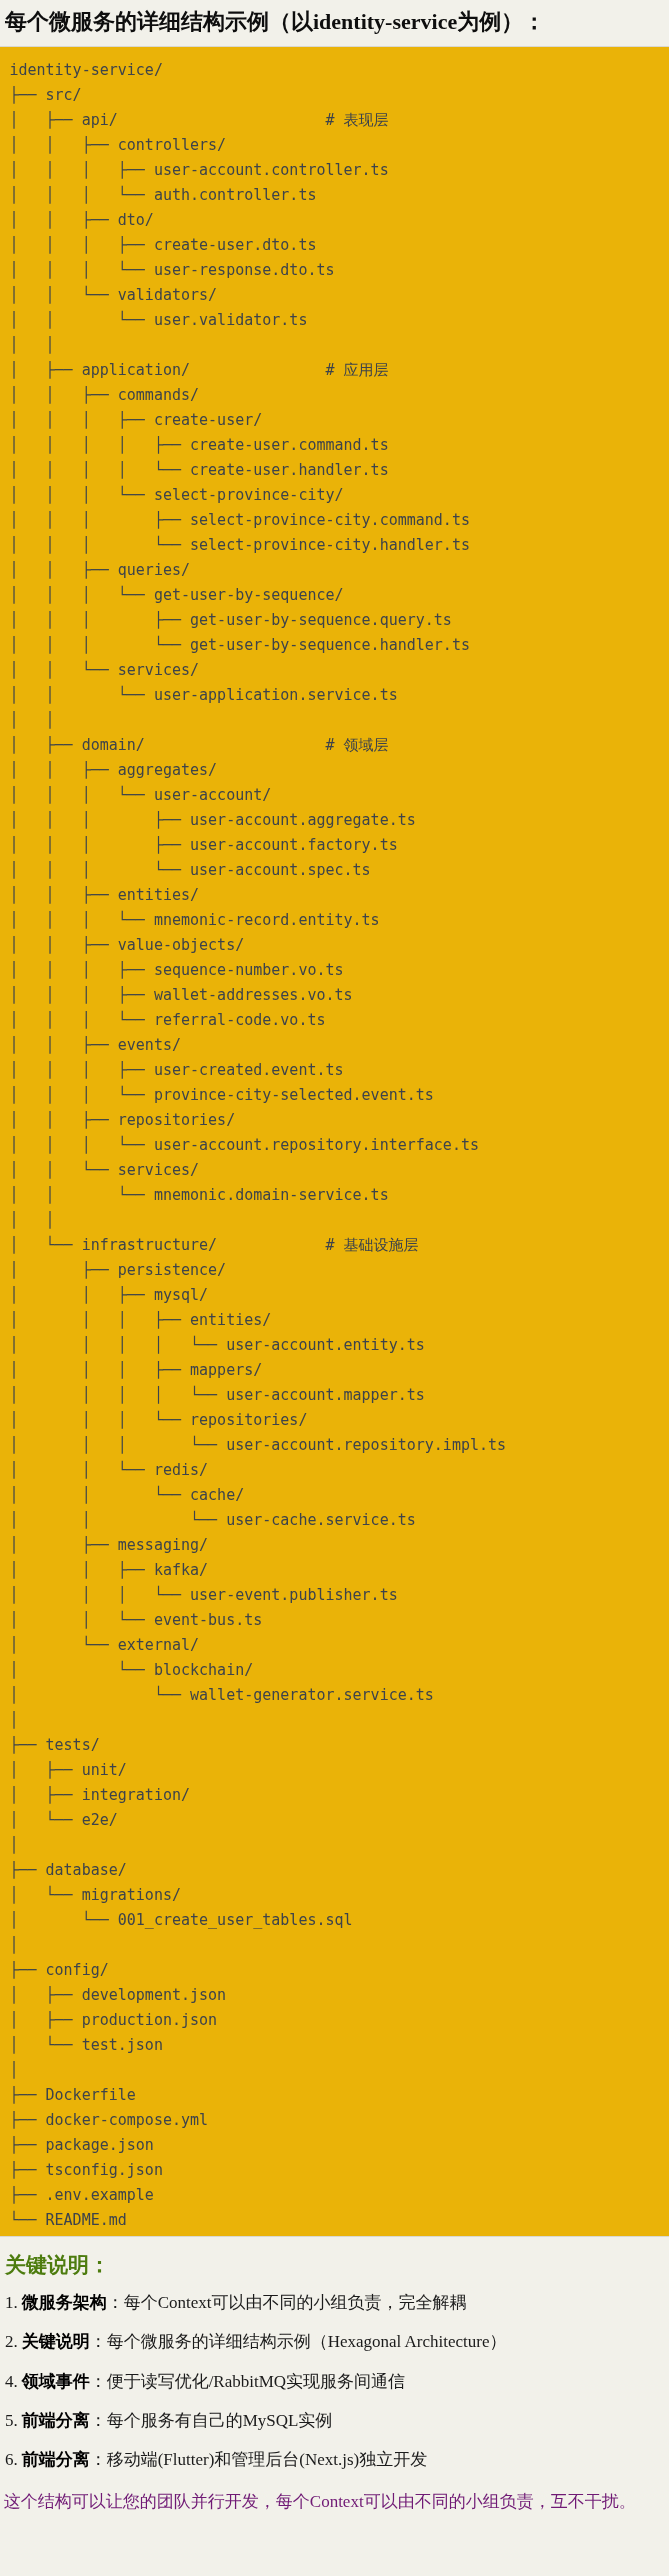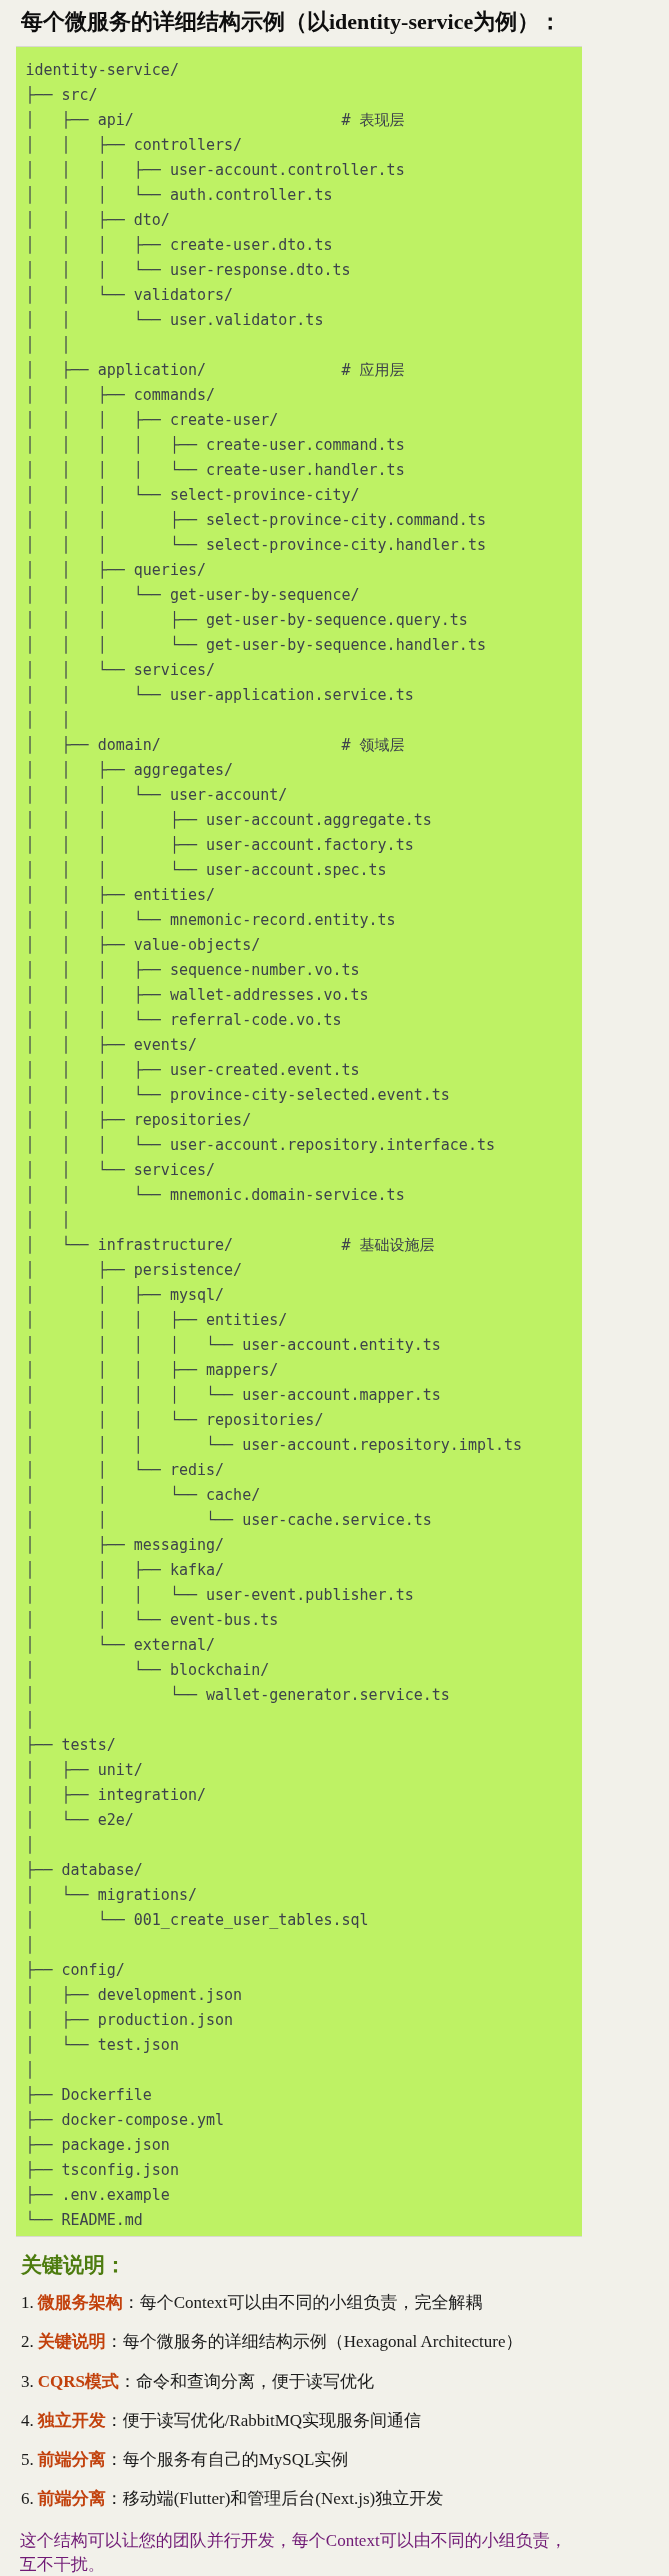--- a/index.html
+++ b/index.html
@@ -8,35 +8,34 @@
     background: #f2f1ea;
   }
   body {
     width: 669px;
     min-height: 2576px;
     font-family: "Liberation Serif", serif;
     color: #1c1c1c;
     box-sizing: border-box;
   }
   .doc {
-    width: 582px;
+    width: 669px;
     box-sizing: border-box;
-    padding-left: 16px;
   }
   .page-title {
     font-family: "Liberation Serif", serif;
     font-weight: 700;
     font-size: 22px;
     line-height: 1.3;
     color: #0e0e0e;
     margin: 0;
     padding: 7.5px 6.3px 10px 5px;
   }
   .code-block {
-    background: #bef264;
+    background: #eab308;
     border-top: 1.3px solid #d9d8d1;
     border-bottom: 1.3px solid #d9d8d1;
     padding: 10.6px 5px 3.8px 9.4px;
     overflow: hidden;
   }
   .code-block pre {
     margin: 0;
     font-family: "DejaVu Sans Mono", monospace;
     font-size: 15px;
     line-height: 25px;
@@ -62,21 +61,21 @@
     font-size: 17px;
     line-height: 23px;
     margin: 0 0 16.3px 0;
     color: #1b1b1b;
   }
   .item-num {
     margin-right: 3.8px;
   }
   .item-term {
     font-weight: 700;
-    color: #c2410c;
+    color: #000000;
   }
   .closing-paragraph {
     font-size: 17px;
     line-height: 24px;
     margin: 19px 0 0 0;
     padding-left: 0;
     color: #701a75;
   }
 </style>
 </head>
@@ -175,22 +174,21 @@
 ├── .env.example
 └── README.md</code></pre>
   </div>
 
   <div class="notes">
     <div class="notes-heading">关键说明：</div>
 
     <ol class="notes-list">
       <li><span class="item-num">1.</span><span class="item-term">微服务架构</span><span class="item-desc">：每个Context可以由不同的小组负责，完全解耦</span></li>
       <li><span class="item-num">2.</span><span class="item-term">关键说明</span><span class="item-desc">：每个微服务的详细结构示例（Hexagonal Architecture）</span></li>
-      <li><span class="item-num">3.</span><span class="item-term">CQRS模式</span><span class="item-desc">：命令和查询分离，便于读写优化</span></li>
-      <li><span class="item-num">4.</span><span class="item-term">独立开发</span><span class="item-desc">：便于读写优化/RabbitMQ实现服务间通信</span></li>
+      <li><span class="item-num">4.</span><span class="item-term">领域事件</span><span class="item-desc">：便于读写优化/RabbitMQ实现服务间通信</span></li>
       <li><span class="item-num">5.</span><span class="item-term">前端分离</span><span class="item-desc">：每个服务有自己的MySQL实例</span></li>
       <li><span class="item-num">6.</span><span class="item-term">前端分离</span><span class="item-desc">：移动端(Flutter)和管理后台(Next.js)独立开发</span></li>
     </ol>
 
     <p class="closing-paragraph">这个结构可以让您的团队并行开发，每个Context可以由不同的小组负责，互不干扰。</p>
   </div>
 
 </div>
 
 

